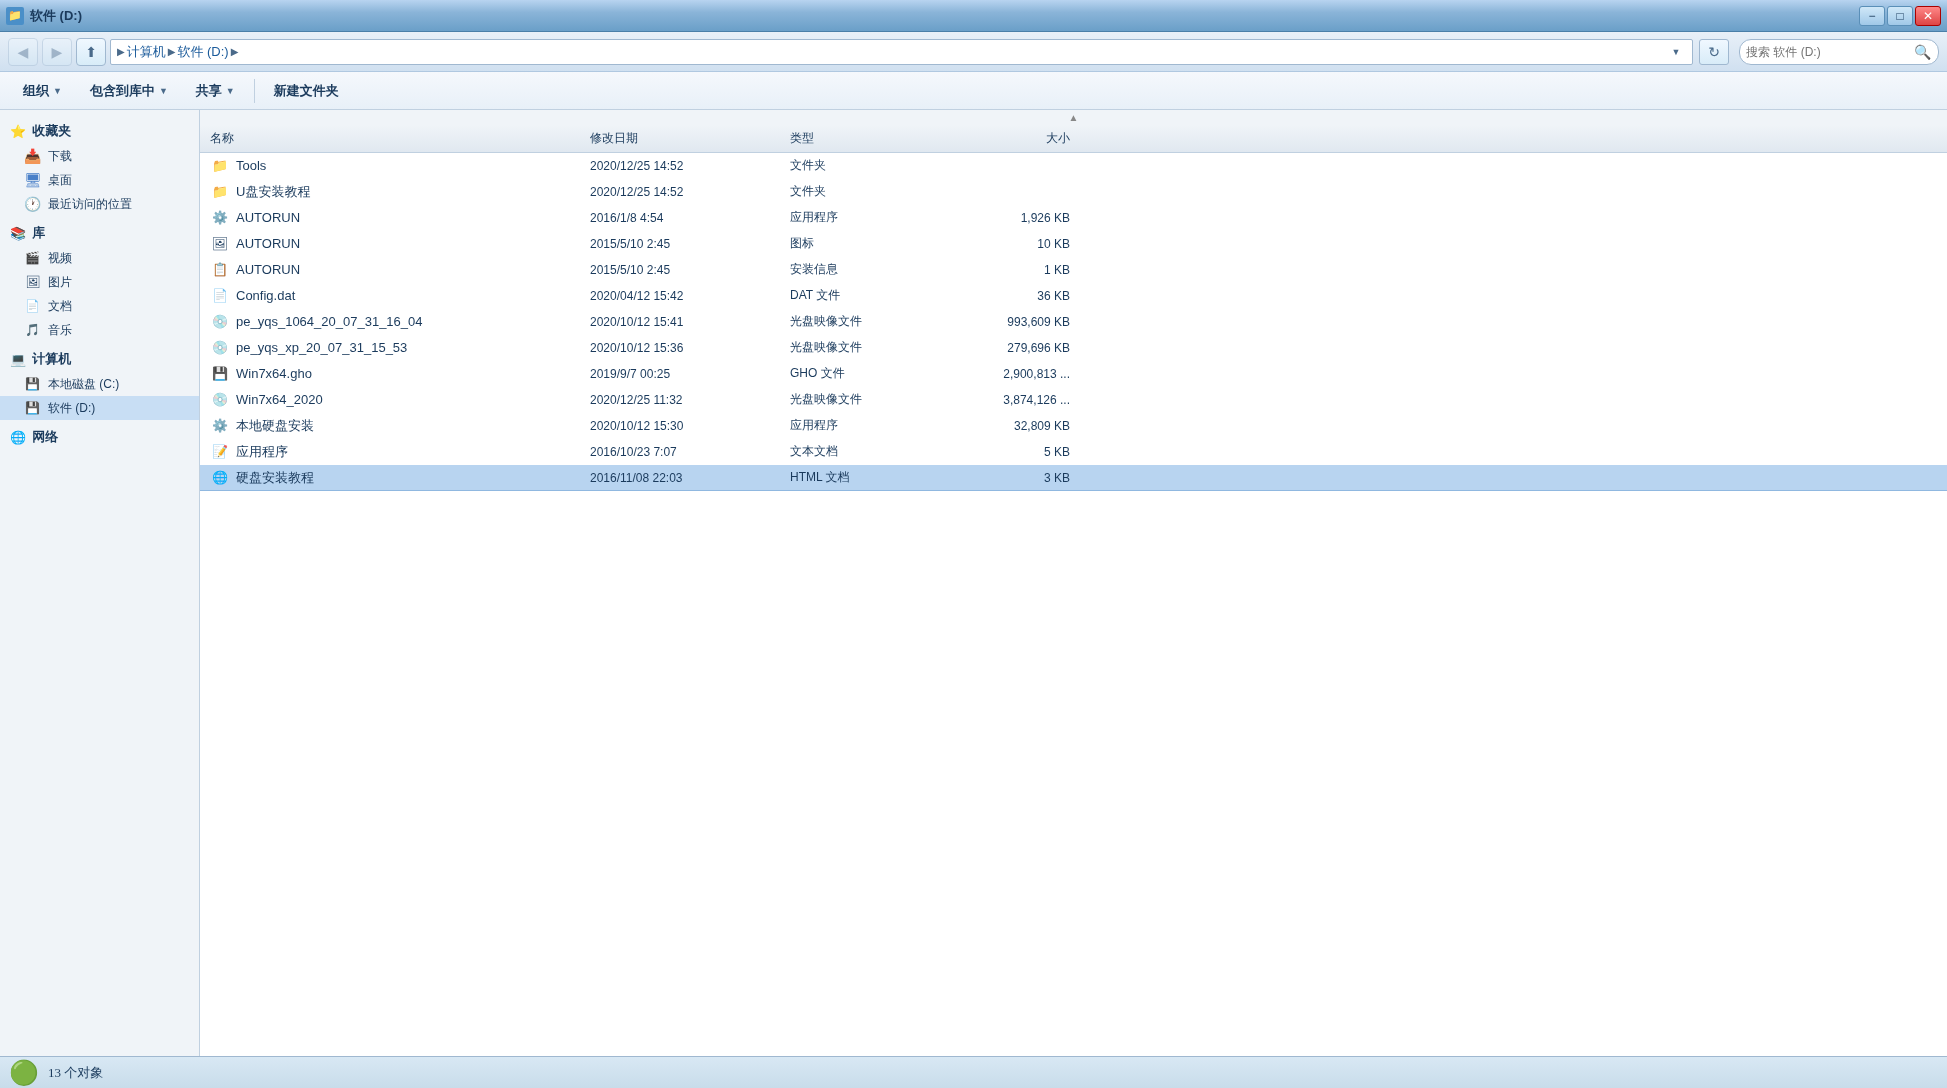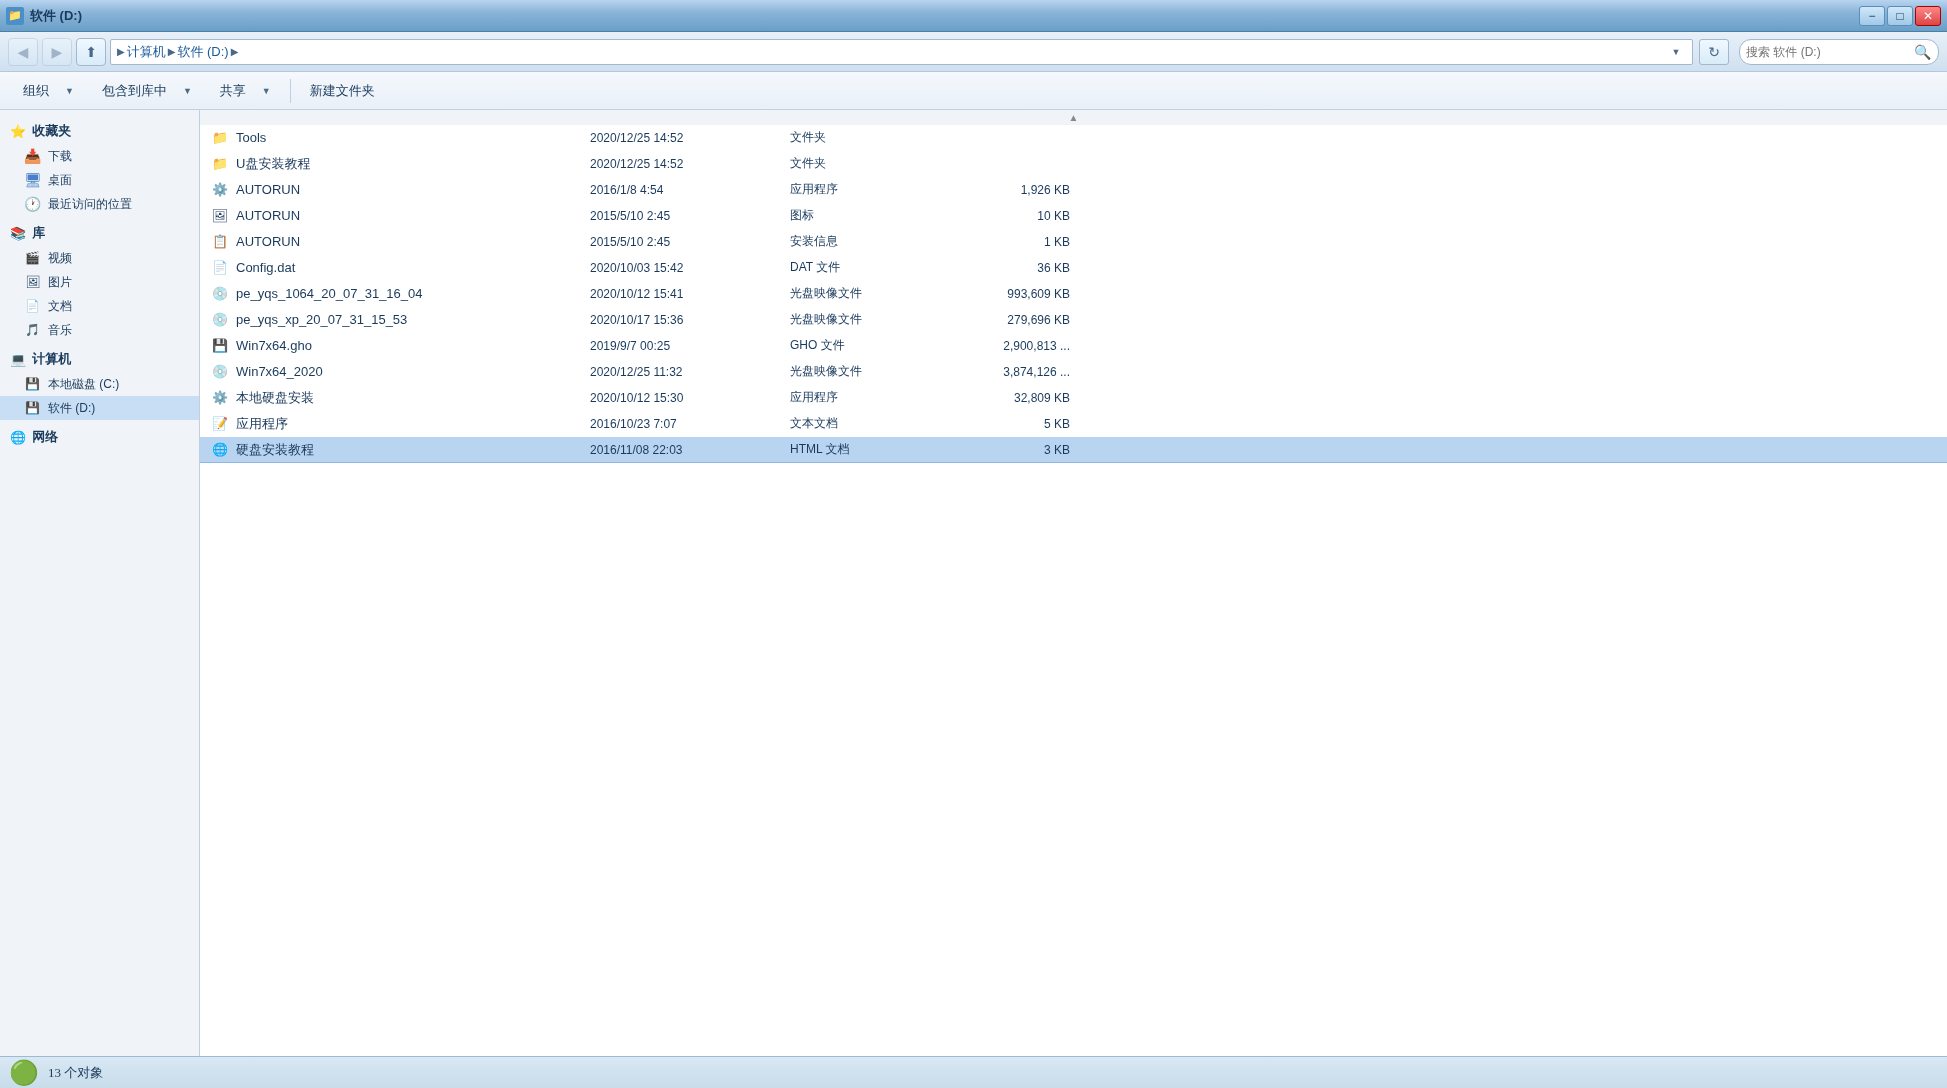--- a/index.html
+++ b/index.html
@@ -169,23 +169,24 @@
       gap: 2px;
       border-bottom: 1px solid #c0d0e0;
     }
     .toolbar-btn {
       height: 30px;
       padding: 0 12px;
       border: 1px solid transparent;
       border-radius: 3px;
       background: transparent;
       cursor: pointer;
-      display: flex; align-items: center; gap: 16px;
+      display: flex; align-items: center; gap: 4px;
       font-size: 13px;
       color: #1a3a5c;
+      font-weight: bold;
     }
     .toolbar-separator {
       width: 1px;
       height: 24px;
       background: #c0d0e0;
       margin: 0 4px;
     }
     .toolbar-arrow {
       font-size: 9px;
       color: #4a6a8a;
@@ -460,20 +461,34 @@
         <span>网络</span>
       </div>
     </div>
 
   </div>
 
   <div class="content">
 
     <div class="scroll-arrow">▲</div>
 
+    <div class="column-header">
+      <div class="col-name">
+        <span>名称</span>
+      </div>
+      <div class="col-date">
+        <span>修改日期</span>
+      </div>
+      <div class="col-type">
+        <span>类型</span>
+      </div>
+      <div class="col-size">
+        <span>大小</span>
+      </div>
+    </div>
 
     <div id="file-list">
         <div class="file-row">
       <div class="col-name">
         <div class="file-icon">📁</div>
         <span>Tools</span>
       </div>
       <div class="col-date">2020/12/25 14:52</div>
       <div class="col-type">文件夹</div>
       <div class="col-size"></div>
@@ -512,39 +527,39 @@
       </div>
       <div class="col-date">2015/5/10 2:45</div>
       <div class="col-type">安装信息</div>
       <div class="col-size">1 KB</div>
     </div>
         <div class="file-row">
       <div class="col-name">
         <div class="file-icon">📄</div>
         <span>Config.dat</span>
       </div>
-      <div class="col-date">2020/10/03 15:42</div>
+      <div class="col-date">2020/04/12 15:42</div>
       <div class="col-type">DAT 文件</div>
       <div class="col-size">36 KB</div>
     </div>
         <div class="file-row">
       <div class="col-name">
         <div class="file-icon">💿</div>
         <span>pe_yqs_1064_20_07_31_16_04</span>
       </div>
       <div class="col-date">2020/10/12 15:41</div>
       <div class="col-type">光盘映像文件</div>
       <div class="col-size">993,609 KB</div>
     </div>
         <div class="file-row">
       <div class="col-name">
         <div class="file-icon">💿</div>
         <span>pe_yqs_xp_20_07_31_15_53</span>
       </div>
-      <div class="col-date">2020/10/17 15:36</div>
+      <div class="col-date">2020/10/12 15:36</div>
       <div class="col-type">光盘映像文件</div>
       <div class="col-size">279,696 KB</div>
     </div>
         <div class="file-row">
       <div class="col-name">
         <div class="file-icon">💾</div>
         <span>Win7x64.gho</span>
       </div>
       <div class="col-date">2019/9/7 00:25</div>
       <div class="col-type">GHO 文件</div>

